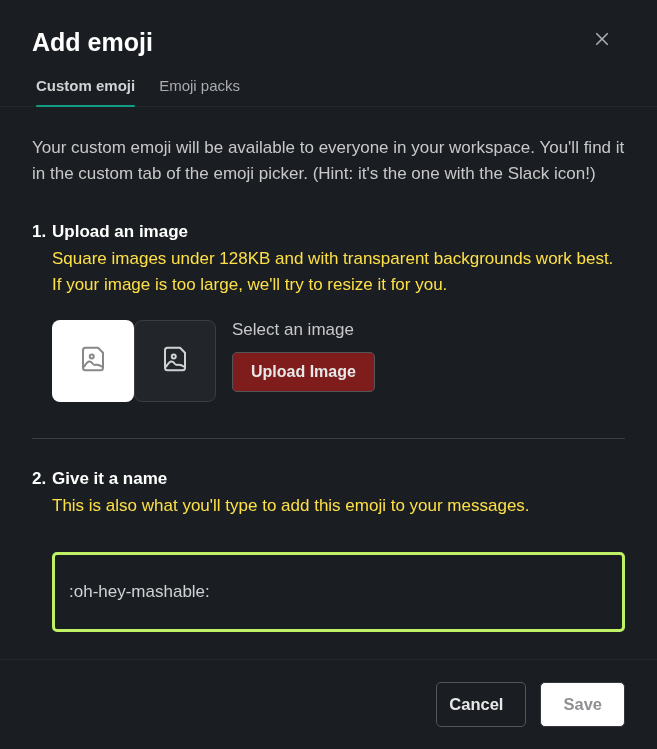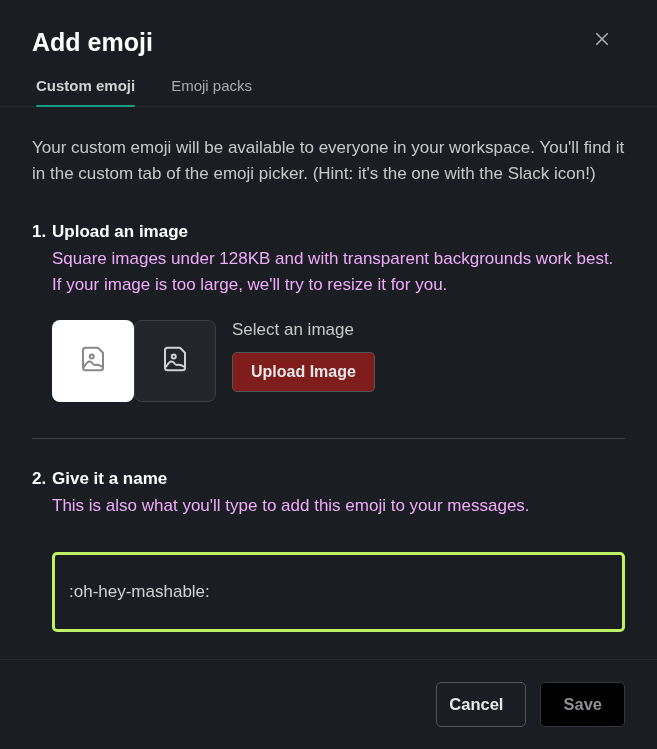--- a/index.html
+++ b/index.html
@@ -40,21 +40,21 @@
       display: flex;
       align-items: center;
       justify-content: center;
     }
     .close-btn svg {
       width: 18px;
       height: 18px;
     }
     .tabs {
       display: flex;
-      gap: 36px;
+      gap: 24px;
       padding: 20px 36px 0 36px;
       border-bottom: 1px solid rgba(255,255,255,0.05);
     }
     .tab {
       background: transparent;
       border: none;
       color: #ababad;
       font-size: 15px;
       font-weight: 400;
       padding: 0 0 12px 0;
@@ -105,21 +105,21 @@
       min-width: 20px;
     }
     .step-title {
       font-size: 17px;
       font-weight: 700;
       color: #ffffff;
     }
     .step-desc {
       font-size: 17px;
       line-height: 1.55;
-      color: #f0abfc;
+      color: #fde047;
       margin-left: 20px;
       margin-top: 4px;
     }
     .upload-area {
       display: flex;
       align-items: flex-start;
       margin-left: 20px;
       margin-top: 22px;
       padding-bottom: 28px;
     }
@@ -198,21 +198,21 @@
       font-weight: 700;
       cursor: pointer;
     }
     .btn-cancel {
       background: #1a1d21;
       color: #e8e8e8;
       border: 1px solid #555659;
       padding-left: 12px;
     }
     .btn-save {
-      background: #000000;
+      background: #ffffff;
       color: #8f9093;
       border: 1px solid #35373b;
     }
   </style>
 </head>
 <body>
 
 <div class="modal">
 
   <div class="header">

